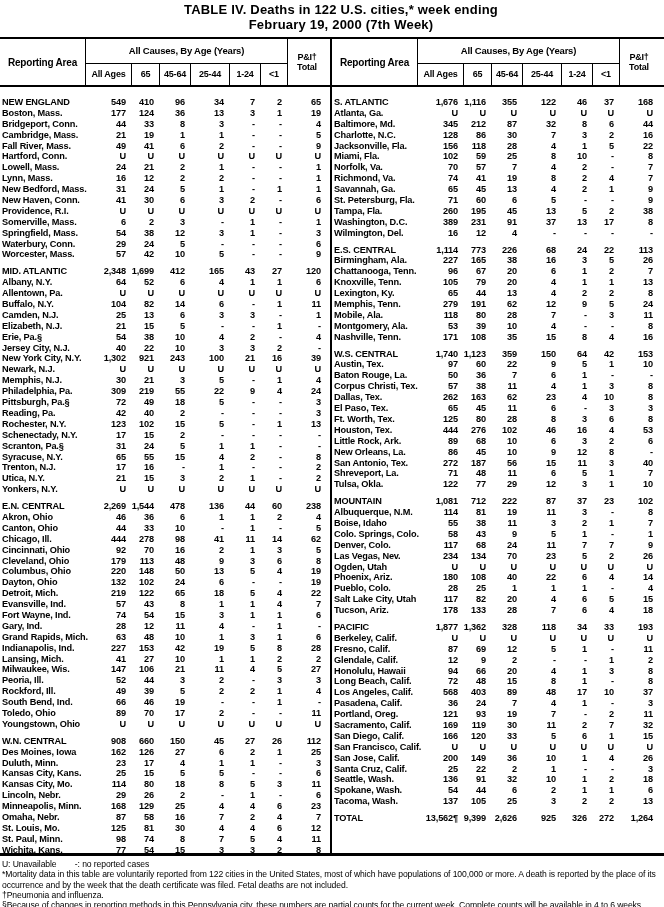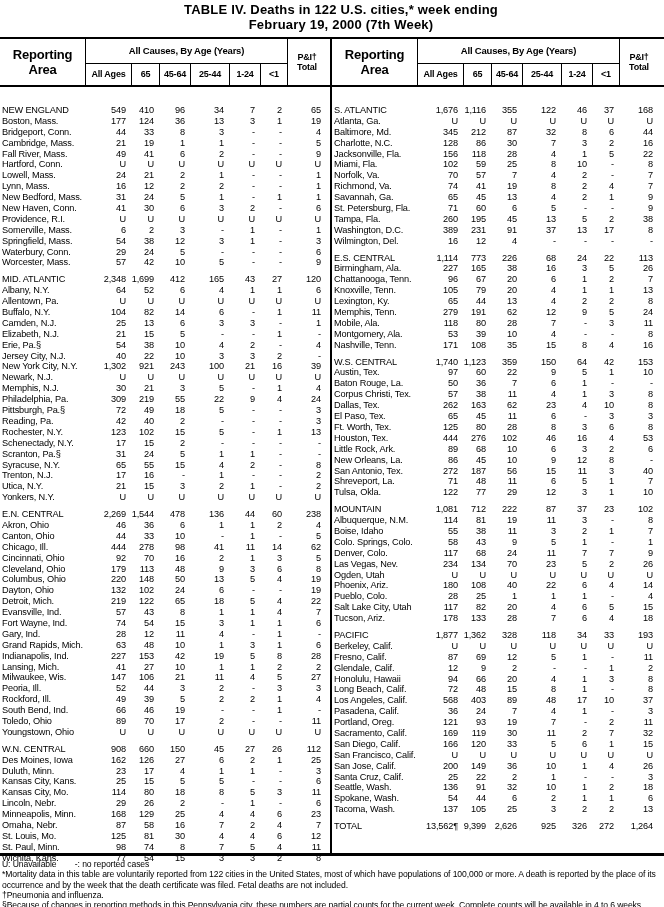--- a/index.html
+++ b/index.html
@@ -8,28 +8,28 @@
   
   #title{width:100%;text-align:center;font-weight:bold;font-size:13px;line-height:15px;
          letter-spacing:.2px;padding-top:2px;padding-left:9px;}
   
   #thead{display:flex;border-top:2px solid #000;border-bottom:2px solid #000;margin-top:5px;}
   .half{width:332px;box-sizing:border-box;}
   .half.left{border-right:2px solid #000;}
   .hgrid{display:grid;grid-template-columns:86px 45px 28px 31px 39px 31px 27px 39px;
          height:46px;font-weight:bold;font-size:9px;letter-spacing:-.2px;}
   .hc{display:flex;align-items:center;justify-content:center;text-align:center;box-sizing:border-box;}
-  .hc.area{grid-row:1/3;grid-column:1;border-right:1.5px solid #000;font-size:13px;}
+  .hc.area{grid-row:1/3;grid-column:1;border-right:1.5px solid #000;font-size:10px;}
   .hc.group{grid-row:1;grid-column:2/8;border-bottom:1.5px solid #000;font-size:9.5px;}
   .hc.pni{grid-row:1/3;grid-column:8;border-left:1.5px solid #000;line-height:10px;}
   .hc.sub{grid-row:2;line-height:9px;}
   .hc.sub + .hc.sub{border-left:1.5px solid #000;}
   
   #tbody{display:flex;height:766px;border-bottom:3px solid #000;}
-  .bodycol{width:332px;box-sizing:border-box;padding-top:18px;}
+  .bodycol{width:332px;box-sizing:border-box;padding-top:10px;font-weight:bold;}
   .bodycol.left{border-right:2px solid #000;}
   .row{display:grid;grid-template-columns:86px 45px 28px 31px 39px 31px 27px 39px;
        height:10.9px;font-size:9px;line-height:10.9px;letter-spacing:-.15px;}
   .row.gap{margin-top:6px;}
   .cell{white-space:nowrap;overflow:visible;}
   .cell.area{padding-left:2px;font-size:9.2px;}
   .cell.num{text-align:right;padding-right:5px;font-size:9.2px;}
   .row.region .cell.area{text-transform:none;}
   
   #footnotes{padding:3px 2px 0 2px;font-size:8.6px;line-height:10.3px;letter-spacing:-.1px;}

